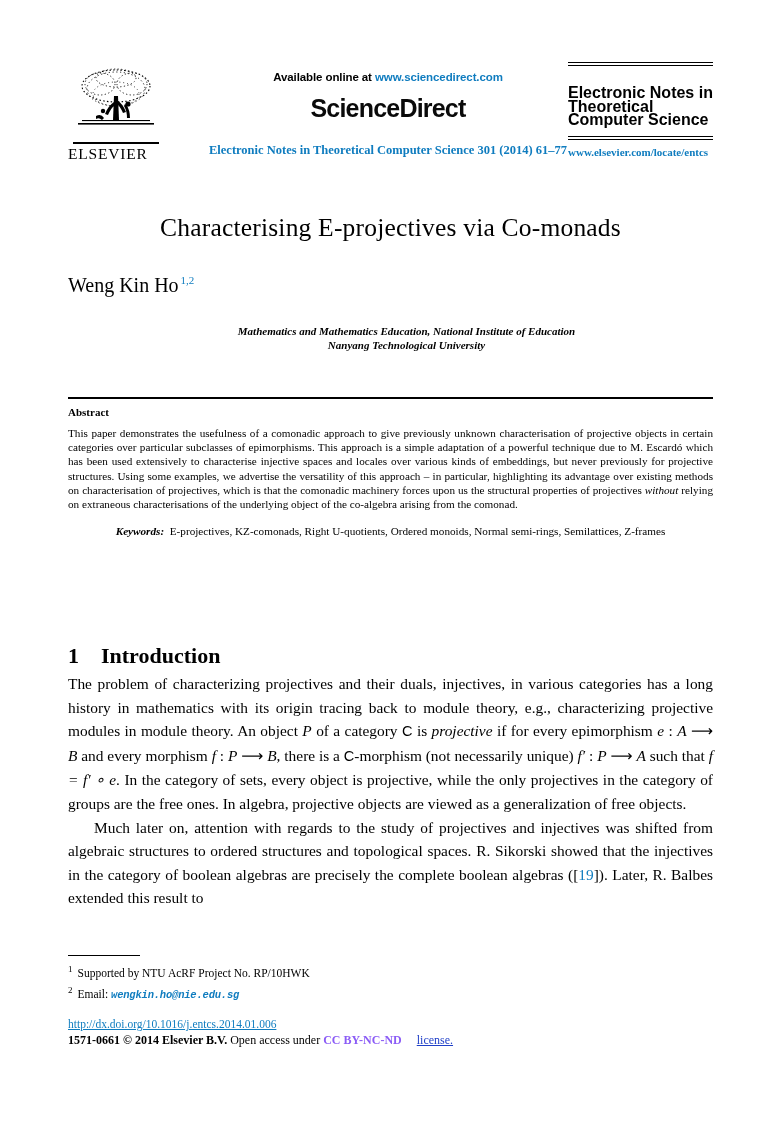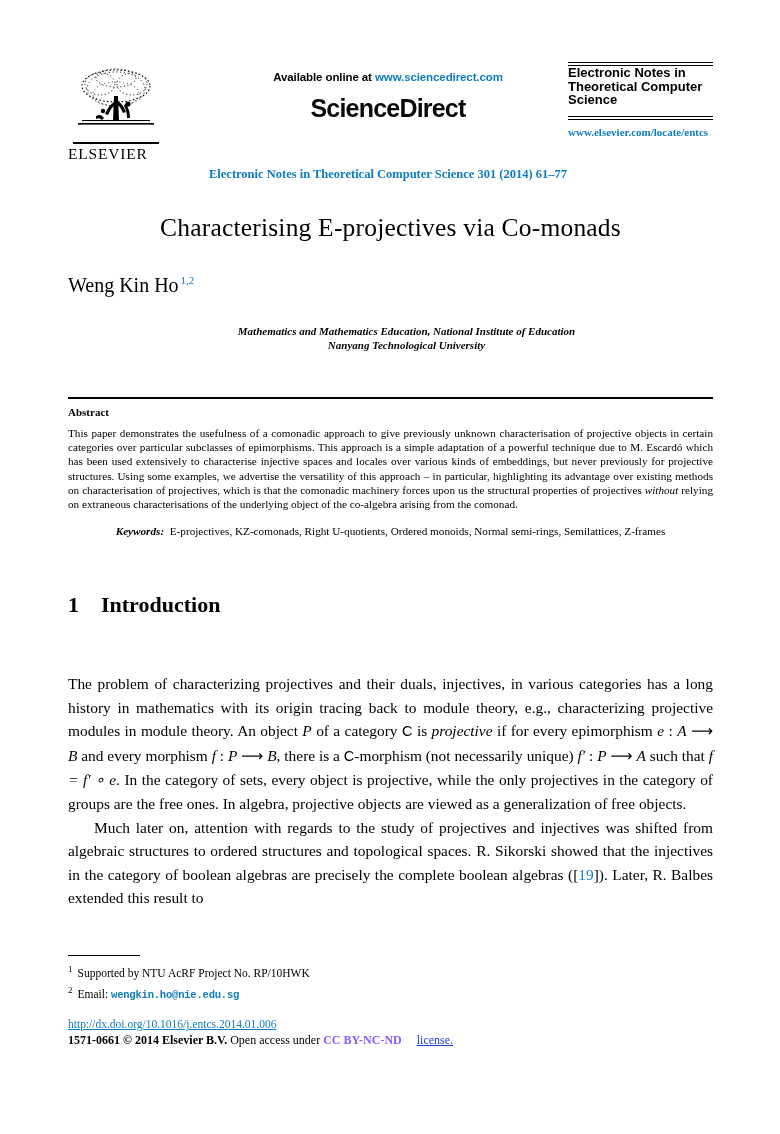--- a/index.html
+++ b/index.html
@@ -71,42 +71,42 @@
     font-size: 25px;
     letter-spacing: -0.8px;
     margin-top: 11px;
     color: #0a0a0a;
   }
   .journal-ref {
     font-family: "Liberation Serif", serif;
     font-weight: bold;
     font-size: 12.5px;
     color: #0f7cbf;
-    margin-top: 44px;
+    margin-top: 20px;
   }
 
   .right-block {
     position: absolute;
     right: 0;
     top: 0;
     width: 145px;
     text-align: left;
   }
   .dbl-rule {
     width: 145px;
     border-top: 1.6px solid #000;
     border-bottom: 1.6px solid #000;
     height: 2.4px;
   }
   .journal-name {
     font-family: "Liberation Sans", sans-serif;
     font-weight: bold;
-    font-size: 13px;
+    font-size: 16px;
     line-height: 13.5px;
-    margin: 0 0 9px 0;
+    margin: 20px 0 9px 0;
     color: #000;
   }
   .elsevier-url {
     font-family: "Liberation Serif", serif;
     font-weight: bold;
     font-size: 11px;
     color: #0f7cbf;
     margin-top: 6px;
     white-space: nowrap;
   }
@@ -186,21 +186,21 @@
   }
   .keywords .kw-label {
     font-style: italic;
     font-weight: bold;
   }
 
   
   .section-heading {
     position: absolute;
     left: 68px;
-    top: 592px;
+    top: 643px;
     font-size: 22px;
     font-weight: bold;
     font-family: "Liberation Serif", serif;
   }
   .section-heading .secnum { margin-right: 22px; }
 
   .body-text {
     position: absolute;
     left: 68px;
     top: 672px;
@@ -238,20 +238,21 @@
     font-size: 9px;
     vertical-align: super;
     margin-right: 5px;
   }
   .mono-mail {
     font-family: "Liberation Mono", "DejaVu Sans Mono", monospace;
     font-size: 10.5px;
     font-weight: bold;
     color: #0f7cbf;
     letter-spacing: -0.2px;
+    font-style: italic;
   }
 
   
   .footer {
     position: absolute;
     left: 68px;
     top: 1018px;
     width: 645px;
     font-family: "Liberation Serif", serif;
   }

